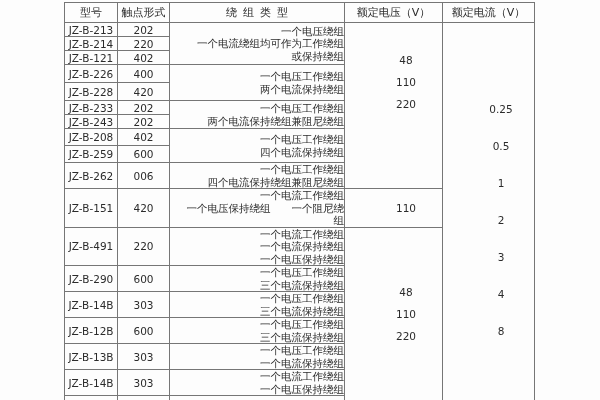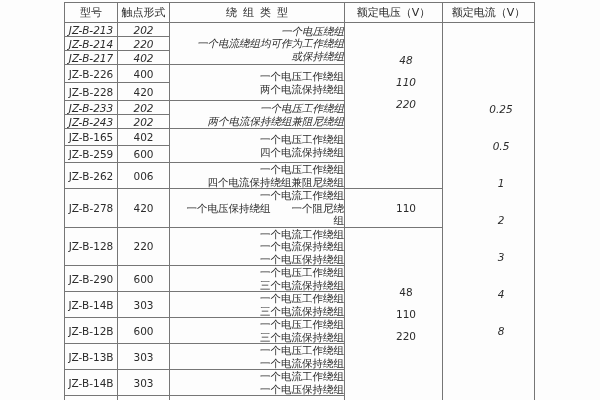--- a/index.html
+++ b/index.html
@@ -12,21 +12,21 @@
   th { height:20px; font-size:11px; text-align:center; vertical-align:middle; }
   th.winding-head { letter-spacing:6px; text-indent:6px; }
   td { font-size:10.5px; vertical-align:middle; }
   td.c { text-align:center; }
   td.w { text-align:right; padding-left:7px; line-height:12.5px; }
   td.v { text-align:center;padding-left:25px; }
   .vline { line-height:22px; }
   .cline { line-height:37px; }
   .up24 { transform:translateY(-24px); }
   .up9  { transform:translateY(-9px); }
-  tr.h14 { height:14px;font-style:italic; } tr.h17 { height:17px; } tr.h18 { height:18px;padding-left:36px; }
+  tr.h14 { height:14px; } tr.h17 { height:17px; } tr.h18 { height:18px;padding-left:36px; }
   tr.h23 { height:23px; } tr.h24 { height:24px; } tr.h25 { height:25px; }
   tr.h38 { height:38px; }
 </style>
 </head>
 <body>
 
 <div class="page">
   <table class="spec">
     <colgroup>
       <col style="width:53px">
@@ -70,21 +70,21 @@
             <div class="cline">4</div>
             <div class="cline">8</div>
           </div>
         </td>
       </tr>
       <tr class="h14">
         <td class="c">JZ-B-214</td>
         <td class="c">220</td>
       </tr>
       <tr class="h14">
-        <td class="c">JZ-B-217</td>
+        <td class="c">JZ-B-121</td>
         <td class="c">402</td>
       </tr>
       <tr class="h18">
         <td class="c">JZ-B-226</td>
         <td class="c">400</td>
         <td class="w" rowspan="2">
           <div>一个电压工作绕组</div>
           <div>两个电流保持绕组</div>
         </td>
       </tr>
@@ -98,54 +98,54 @@
         <td class="w" rowspan="2">
           <div>一个电压工作绕组</div>
           <div>两个电流保持绕组兼阻尼绕组</div>
         </td>
       </tr>
       <tr class="h14">
         <td class="c">JZ-B-243</td>
         <td class="c">202</td>
       </tr>
       <tr class="h17">
-        <td class="c">JZ-B-165</td>
+        <td class="c">JZ-B-208</td>
         <td class="c">402</td>
         <td class="w" rowspan="2">
           <div>一个电压工作绕组</div>
           <div>四个电流保持绕组</div>
         </td>
       </tr>
       <tr class="h17">
         <td class="c">JZ-B-259</td>
         <td class="c">600</td>
       </tr>
       <tr class="h24">
         <td class="c">JZ-B-262</td>
         <td class="c">006</td>
         <td class="w">
           <div>一个电压工作绕组</div>
           <div>四个电流保持绕组兼阻尼绕组</div>
         </td>
       </tr>
       <tr class="h24">
-        <td class="c">JZ-B-278</td>
+        <td class="c">JZ-B-151</td>
         <td class="c">420</td>
         <td class="w">
           <div>一个电流工作绕组</div>
           <div>一个电压保持绕组　　一个阻尼绕组</div>
         </td>
         <td class="v">
           <div>
             <div class="vline">110</div>
           </div>
         </td>
       </tr>
       <tr class="h38">
-        <td class="c">JZ-B-128</td>
+        <td class="c">JZ-B-491</td>
         <td class="c">220</td>
         <td class="w">
           <div>一个电流工作绕组</div>
           <div>一个电流保持绕组</div>
           <div>一个电压保持绕组</div>
         </td>
         <td class="v" rowspan="7">
           <div class="up9">
             <div class="vline">48</div>
             <div class="vline">110</div>

